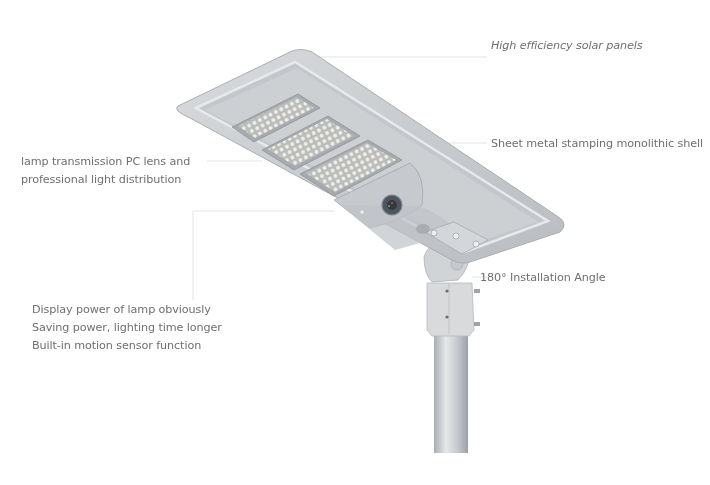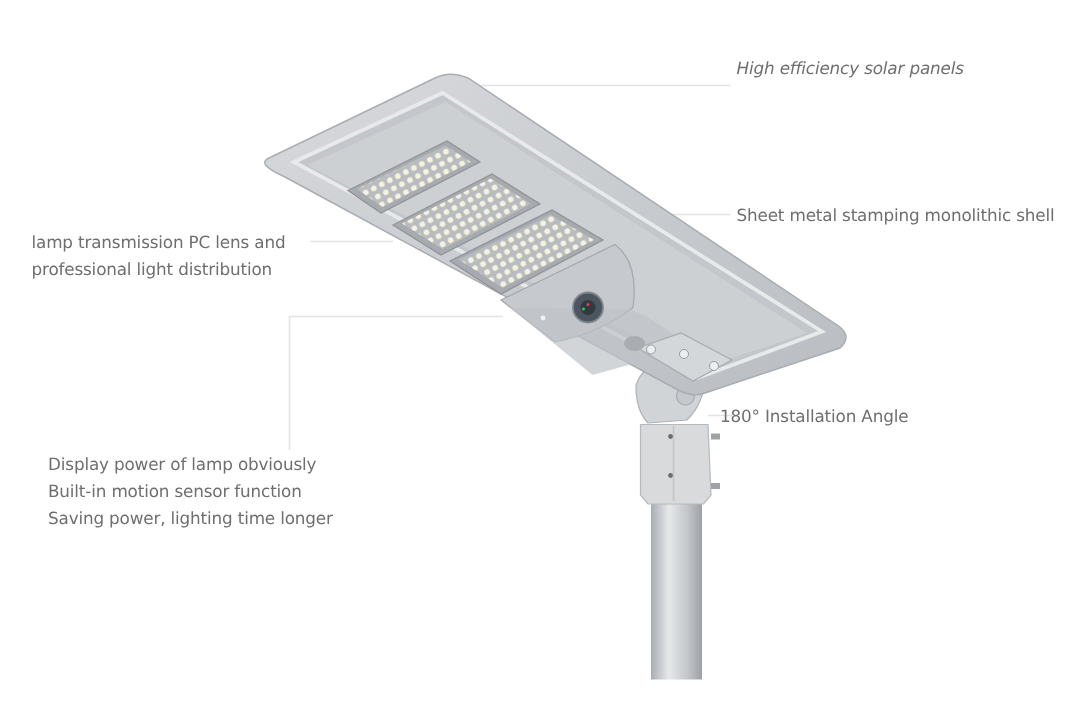--- a/index.html
+++ b/index.html
@@ -97,19 +97,19 @@
   <div>Sheet metal stamping monolithic shell</div>
 </div>
 
 <div class="label" style="left:21px; top:153px;">
   <div>lamp transmission PC lens and</div>
   <div>professional light distribution</div>
 </div>
 
 <div class="label" style="left:16px; top:301px;margin-left:16px;">
   <div>Display power of lamp obviously</div>
+  <div>Saving power, lighting time longer</div>
   <div>Built-in motion sensor function</div>
-  <div>Saving power, lighting time longer</div>
 </div>
 
 <div class="label" style="left:480px; top:269px;">
   <div>180° Installation Angle</div>
 </div>
 
 </body></html>

